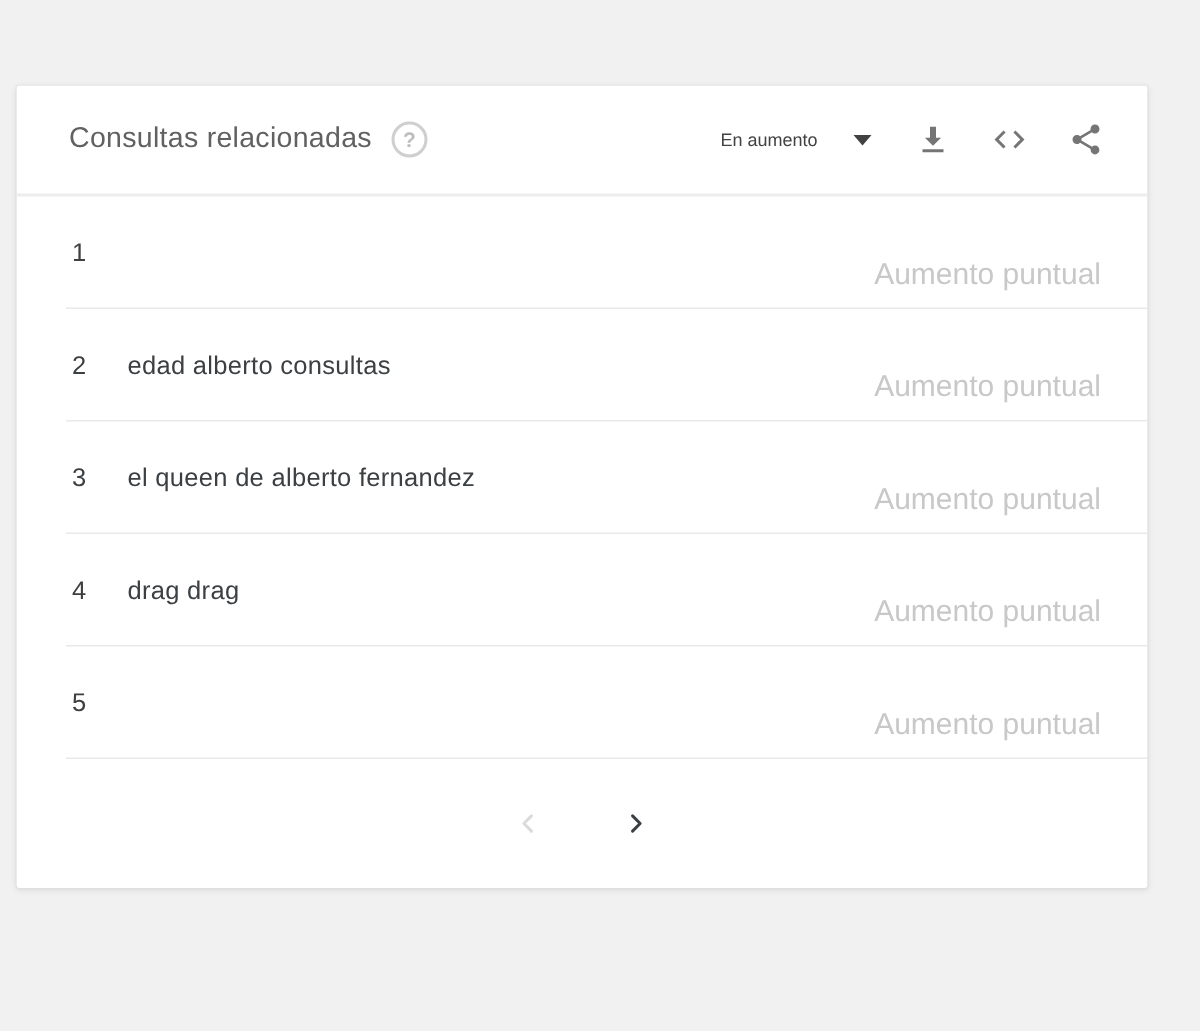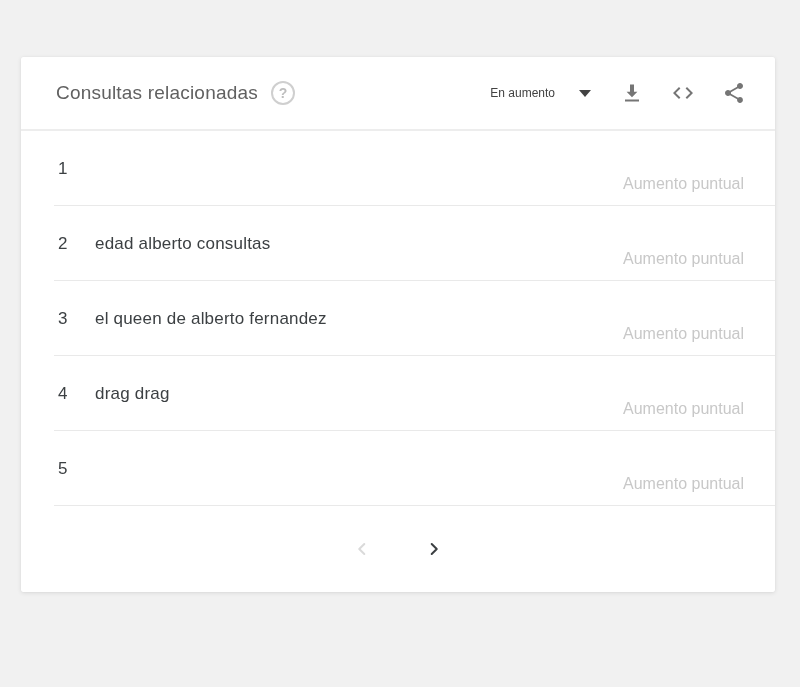--- a/index.html
+++ b/index.html
@@ -5,21 +5,21 @@
   * { margin:0; padding:0; box-sizing:border-box; }
   html,body { width:800px; height:687px; }
   body {
     background:#f1f1f1;
     font-family:"Liberation Sans", sans-serif;
     position:relative;
     overflow:hidden;
   }
   .card {
     position:absolute;
-    left:21px; top:57px;
+    left:11px; top:57px;
     width:754px; height:535px;
     background:#ffffff;
     border-radius:2px;
     box-shadow:0 1px 4px rgba(0,0,0,0.10), 0 0 1px rgba(0,0,0,0.08);
     display:flex;
     flex-direction:column;
   }
   .card-header {
     flex:0 0 74px;
     display:flex;
@@ -89,21 +89,21 @@
     font-size:17px;
     color:#3c4043;
   }
   .query-text {
     font-size:17px;
     color:#3c4043;
     letter-spacing:0.2px;
   }
   .row-value {
     margin-left:auto;
-    font-size:16px;
+    font-size:20px;
     color:#c8c8c8;
     transform:translateY(3px);
     white-space:nowrap;
     margin-top:24px;
   }
   .card-footer {
     flex:1;
     display:flex;
     align-items:center;
     justify-content:center;

